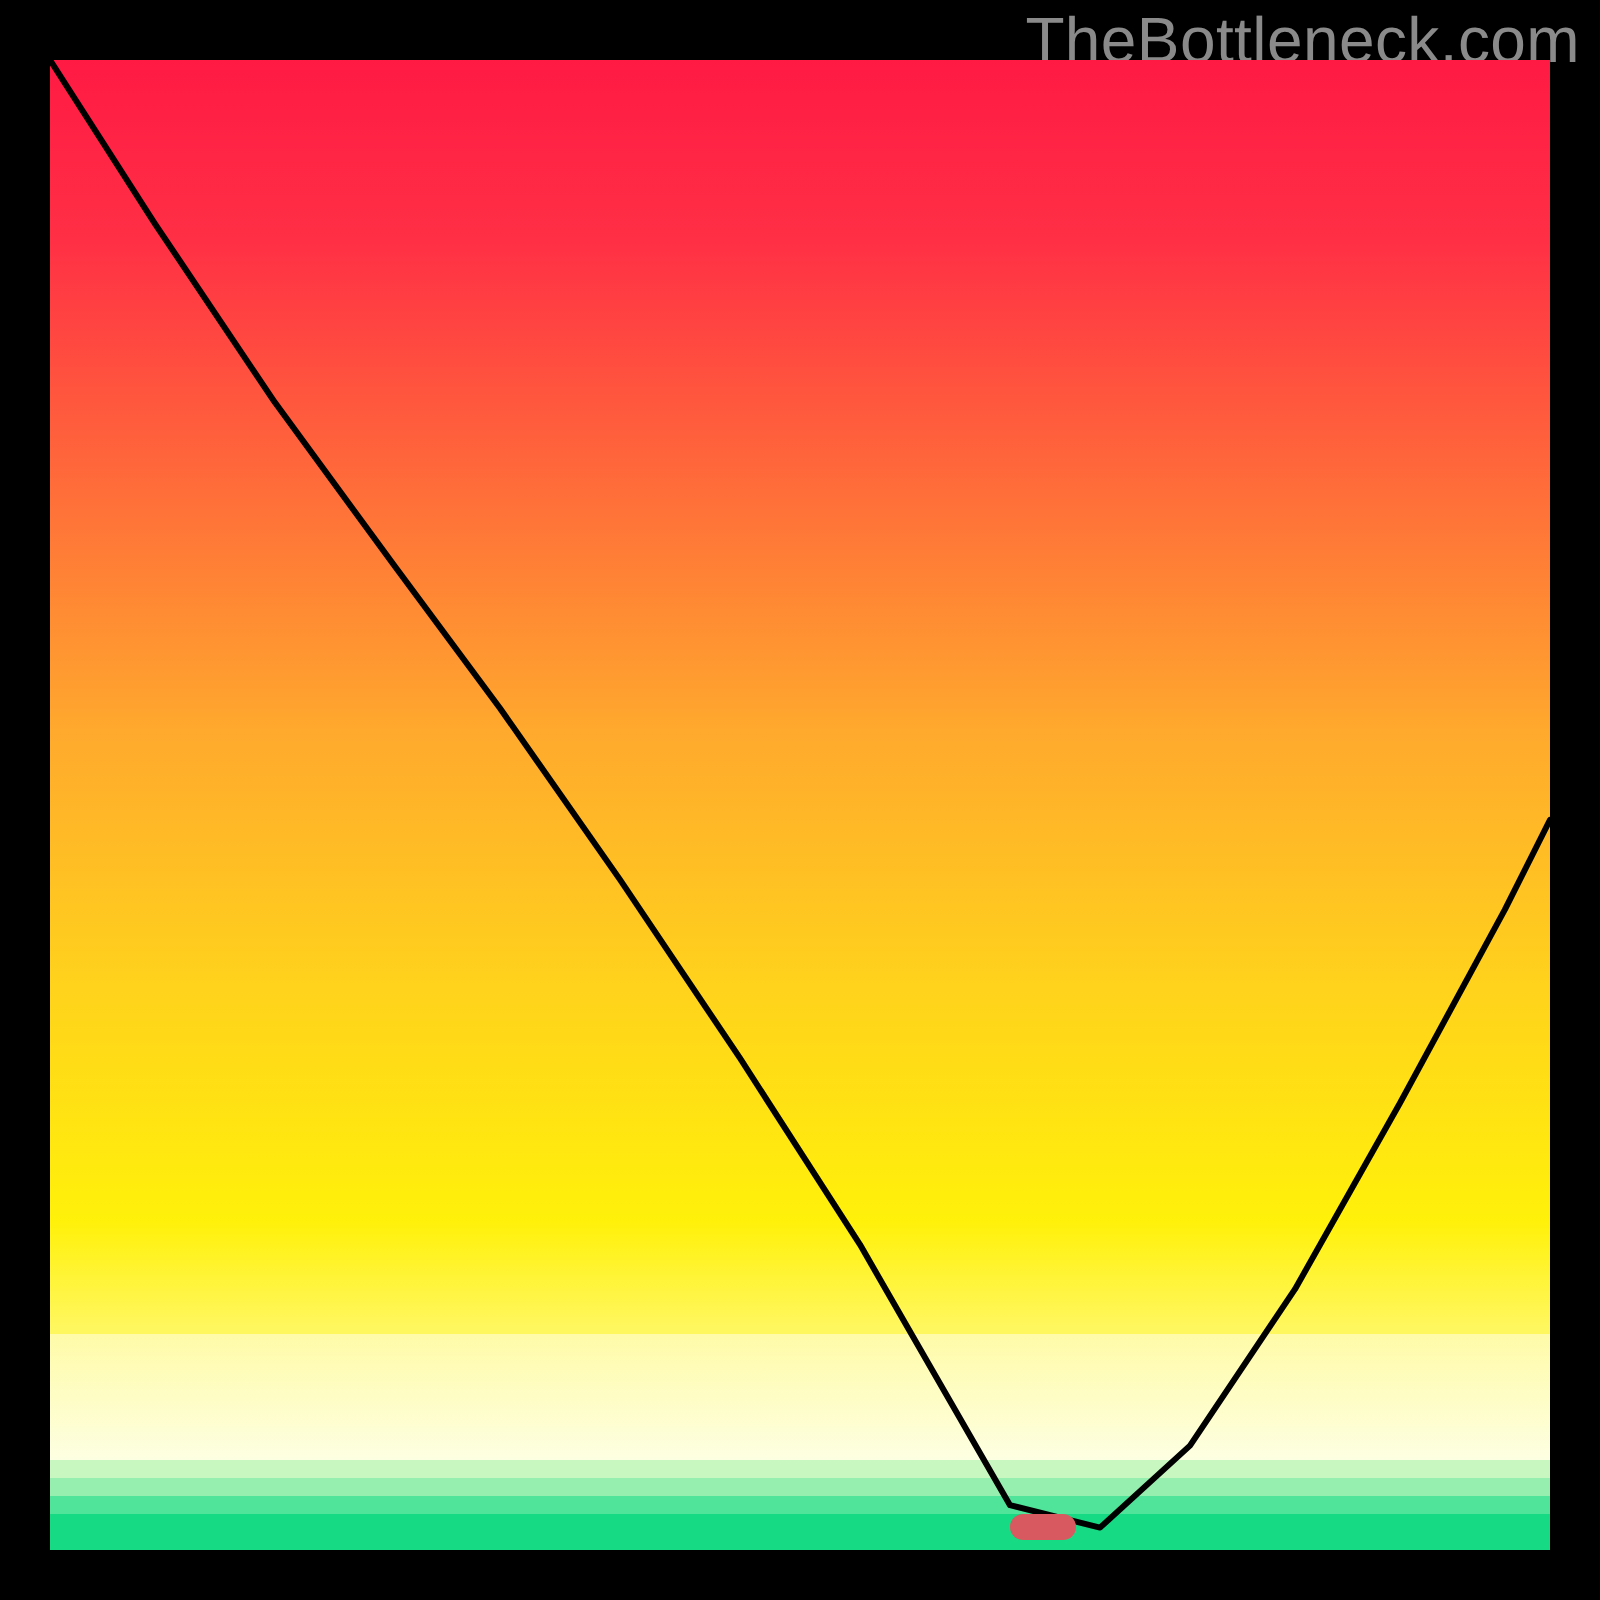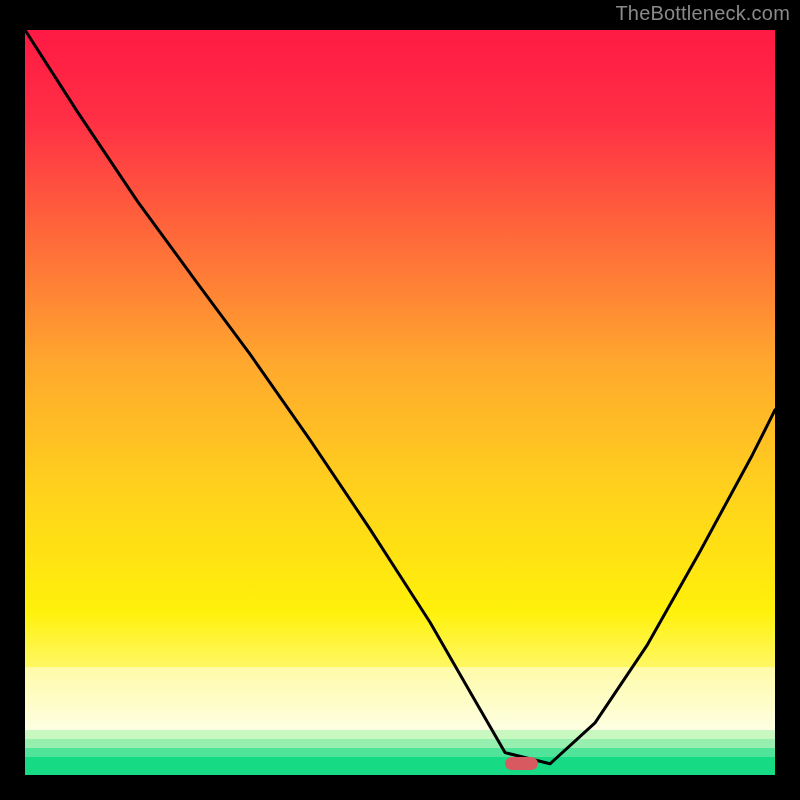--- a/index.html
+++ b/index.html
@@ -16,21 +16,21 @@
     top: 0;
     width: 800px;
     height: 800px;
     background: #000;
   }
   .watermark {
     position: absolute;
     top: 2px;
     right: 10px;
     font-family: Arial, Helvetica, sans-serif;
-    font-size: 20px;
+    font-size: 32px;
     font-weight: 500;
     color: #8a8a8a;
     letter-spacing: 0.2px;
   }
   .plot {
     position: absolute;
     left: 25px;
     top: 30px;
     width: 750px;
     height: 745px;

